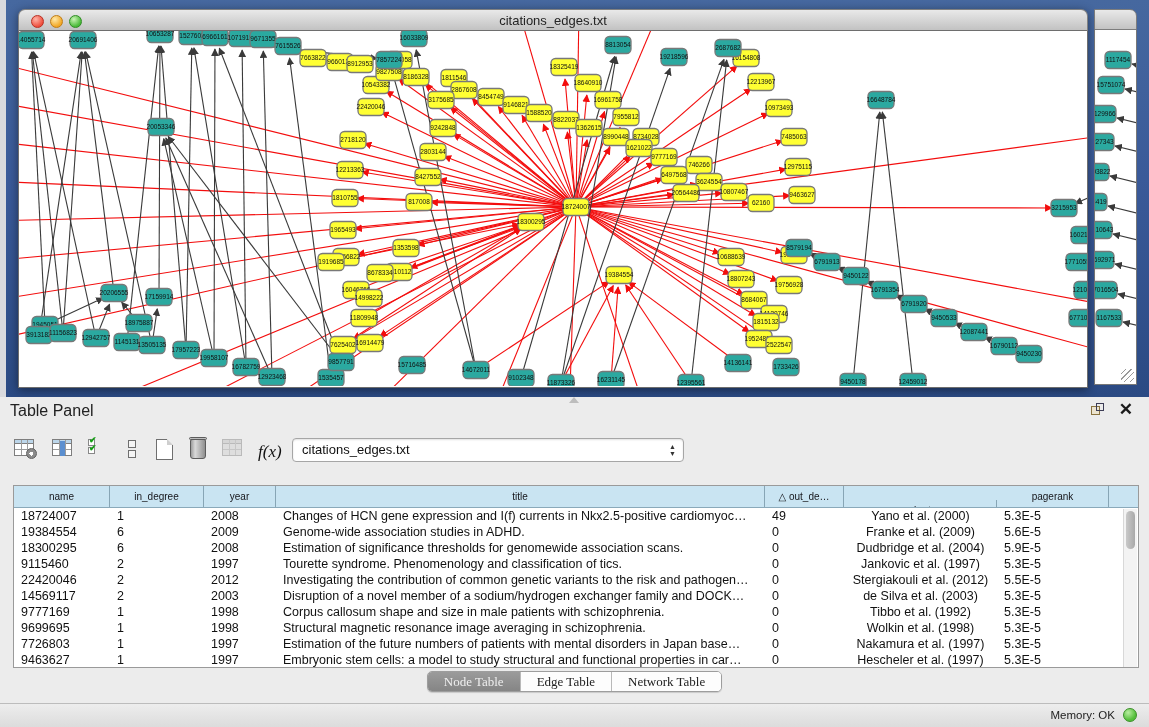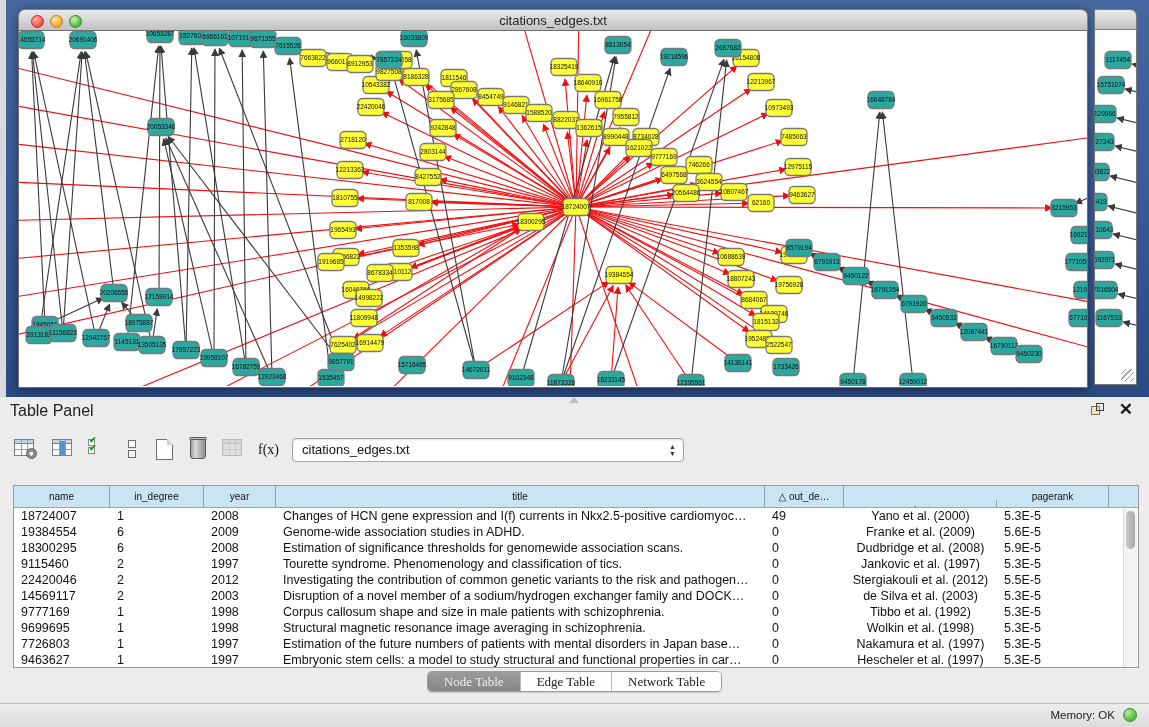--- a/index.html
+++ b/index.html
@@ -63,21 +63,21 @@
   .checkrow { position:relative; width:20px; height:19px; }
   .checkrow .bx { position:absolute; left:0; width:7px; height:7px; border:1px solid #888; background:#fff; }
   .checkrow .ck { position:absolute; left:1px; font-size:9px; color:#15a015; font-weight:bold; }
   .twosq .bx { position:absolute; left:6px; width:8px; height:8px; border:1px solid #6f6f6f; background:#f5f5f5; }
   .doc { position:relative; width:17px; height:21px; background:#fff; border:1px solid #6f6f6f; }
   .doc .fold { position:absolute; right:-1px; top:-1px; width:0; height:0;
     border-top:6px solid #ececec; border-left:6px solid #cfcfcf; }
   .trash { position:relative; width:16px; height:20px;
     background:linear-gradient(90deg,#9d9d9d,#d9d9d9 30%,#8f8f8f); border-radius:2px 2px 3px 3px; border:1px solid #5c5c5c;}
   .trash .lid { position:absolute; left:-2px; top:-3px; width:18px; height:3px; background:#bdbdbd; border:1px solid #5c5c5c; border-radius:2px;}
-  .fx { font-size:14px; font-family:"Liberation Serif",serif; color:#111; }
+  .fx { font-size:17px; font-family:"Liberation Serif",serif; font-style:italic; color:#111; }
   .dim { opacity:.45; }
   #table-combo { position:absolute; left:282px; top:3px; width:392px; height:24px; background:#fff;
     border:1px solid #a6a6a6; border-radius:4px; font-size:13px; color:#111;
     line-height:22px; padding-left:9px; box-shadow:inset 0 1px 2px rgba(0,0,0,.12); }
   #combo-stepper { position:absolute; right:7px; top:4px; font-size:7px; color:#333; line-height:7px; text-align:center; }
 
   #table-wrap { position:absolute; left:13px; top:88px; width:1126px; height:183px;
     background:#fff; border:1px solid #9a9a9a; }
   #thead { display:flex; height:22px; background:#c9e4f2; border-bottom:1px solid #8aa9ba; }
   #thead .th { font-size:10px; color:#15151a; text-align:center; line-height:21px;
@@ -908,21 +908,21 @@
           <div class="td" style="width: 79px;">0</div>
           <div class="td center" style="width: 153px;">Franke et al. (2009)</div>
           <div class="td" style="width: 112px;">5.6E-5</div>
         </div>
         <div class="tr">
           <div class="td" style="width: 96px;">18300295</div>
           <div class="td" style="width: 94px;">6</div>
           <div class="td" style="width: 72px;">2008</div>
           <div class="td" style="width: 489px;">Estimation of significance thresholds for genomewide association scans.</div>
           <div class="td" style="width: 79px;">0</div>
-          <div class="td center" style="width: 153px;">Dudbridge et al. (2008)</div>
+          <div class="td center" style="width: 153px;">Dudbridge et al. (2004)</div>
           <div class="td" style="width: 112px;">5.9E-5</div>
         </div>
         <div class="tr">
           <div class="td" style="width: 96px;">9115460</div>
           <div class="td" style="width: 94px;">2</div>
           <div class="td" style="width: 72px;">1997</div>
           <div class="td" style="width: 489px;">Tourette syndrome. Phenomenology and classification of tics.</div>
           <div class="td" style="width: 79px;">0</div>
           <div class="td center" style="width: 153px;">Jankovic et al. (1997)</div>
           <div class="td" style="width: 112px;">5.3E-5</div>

